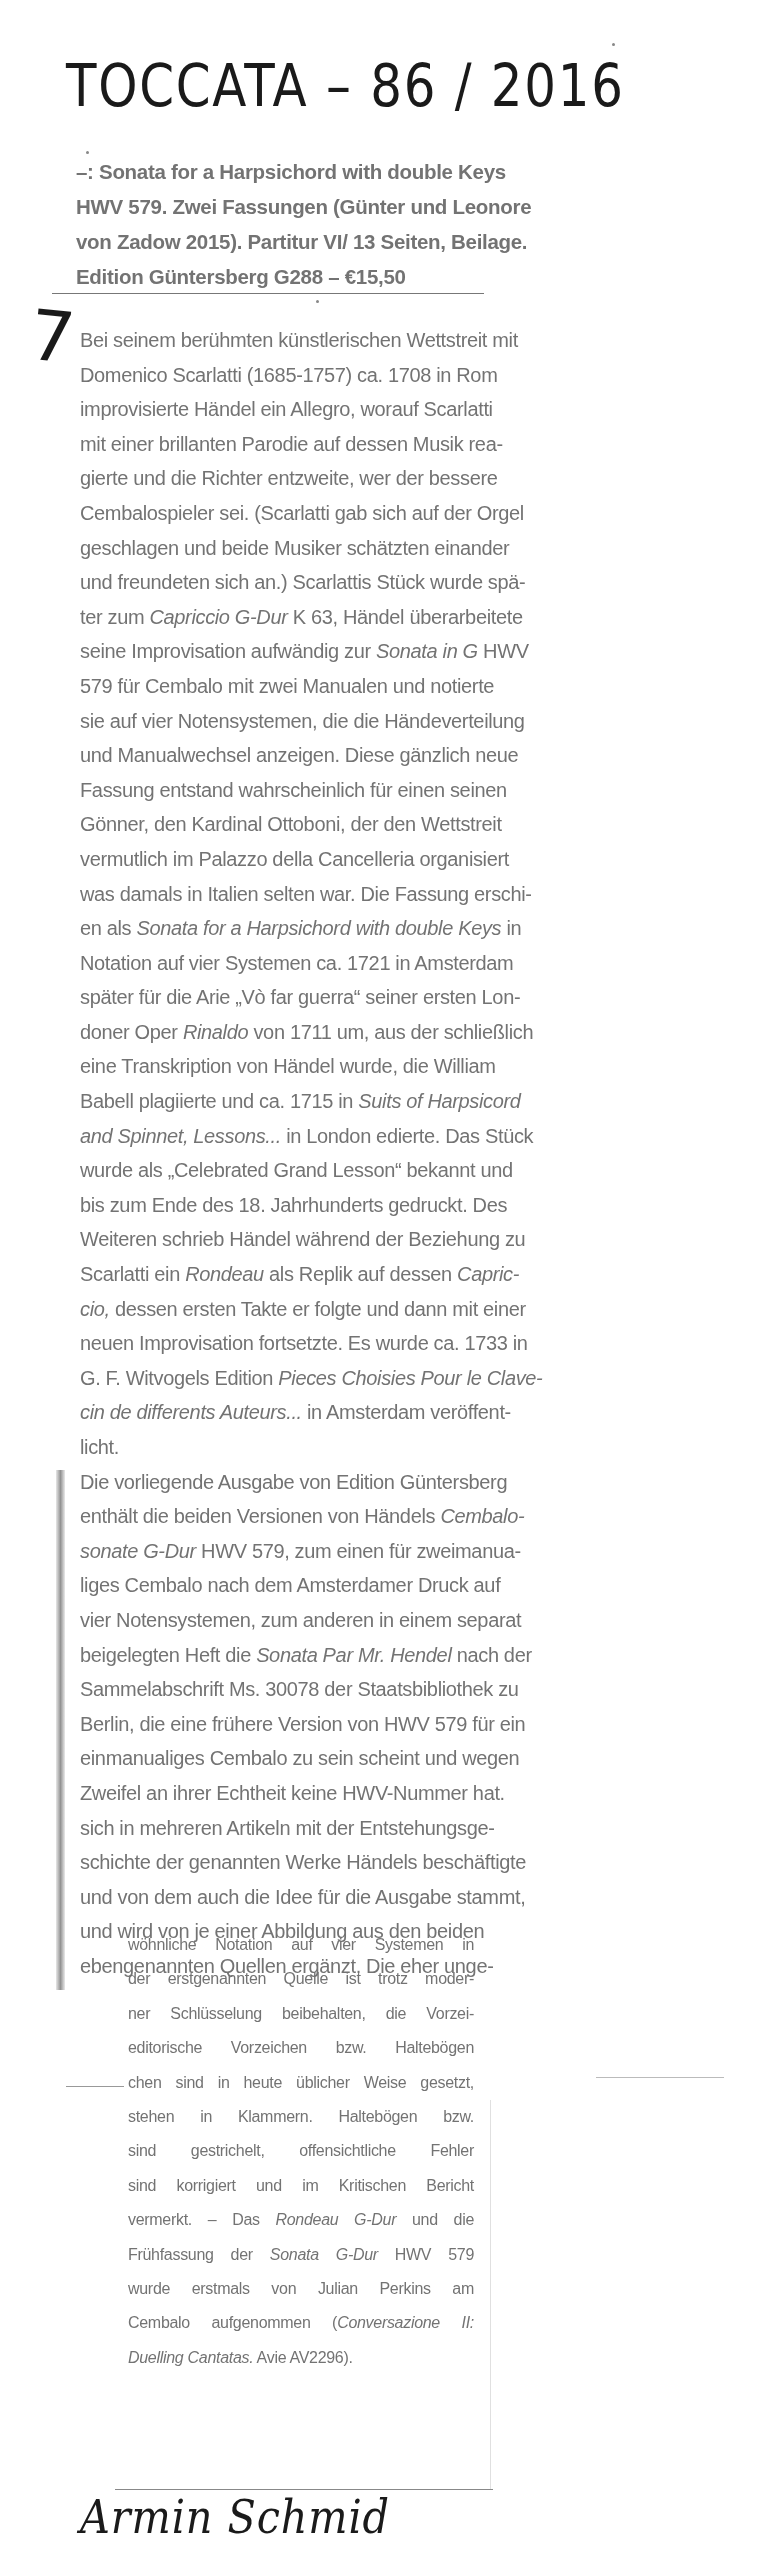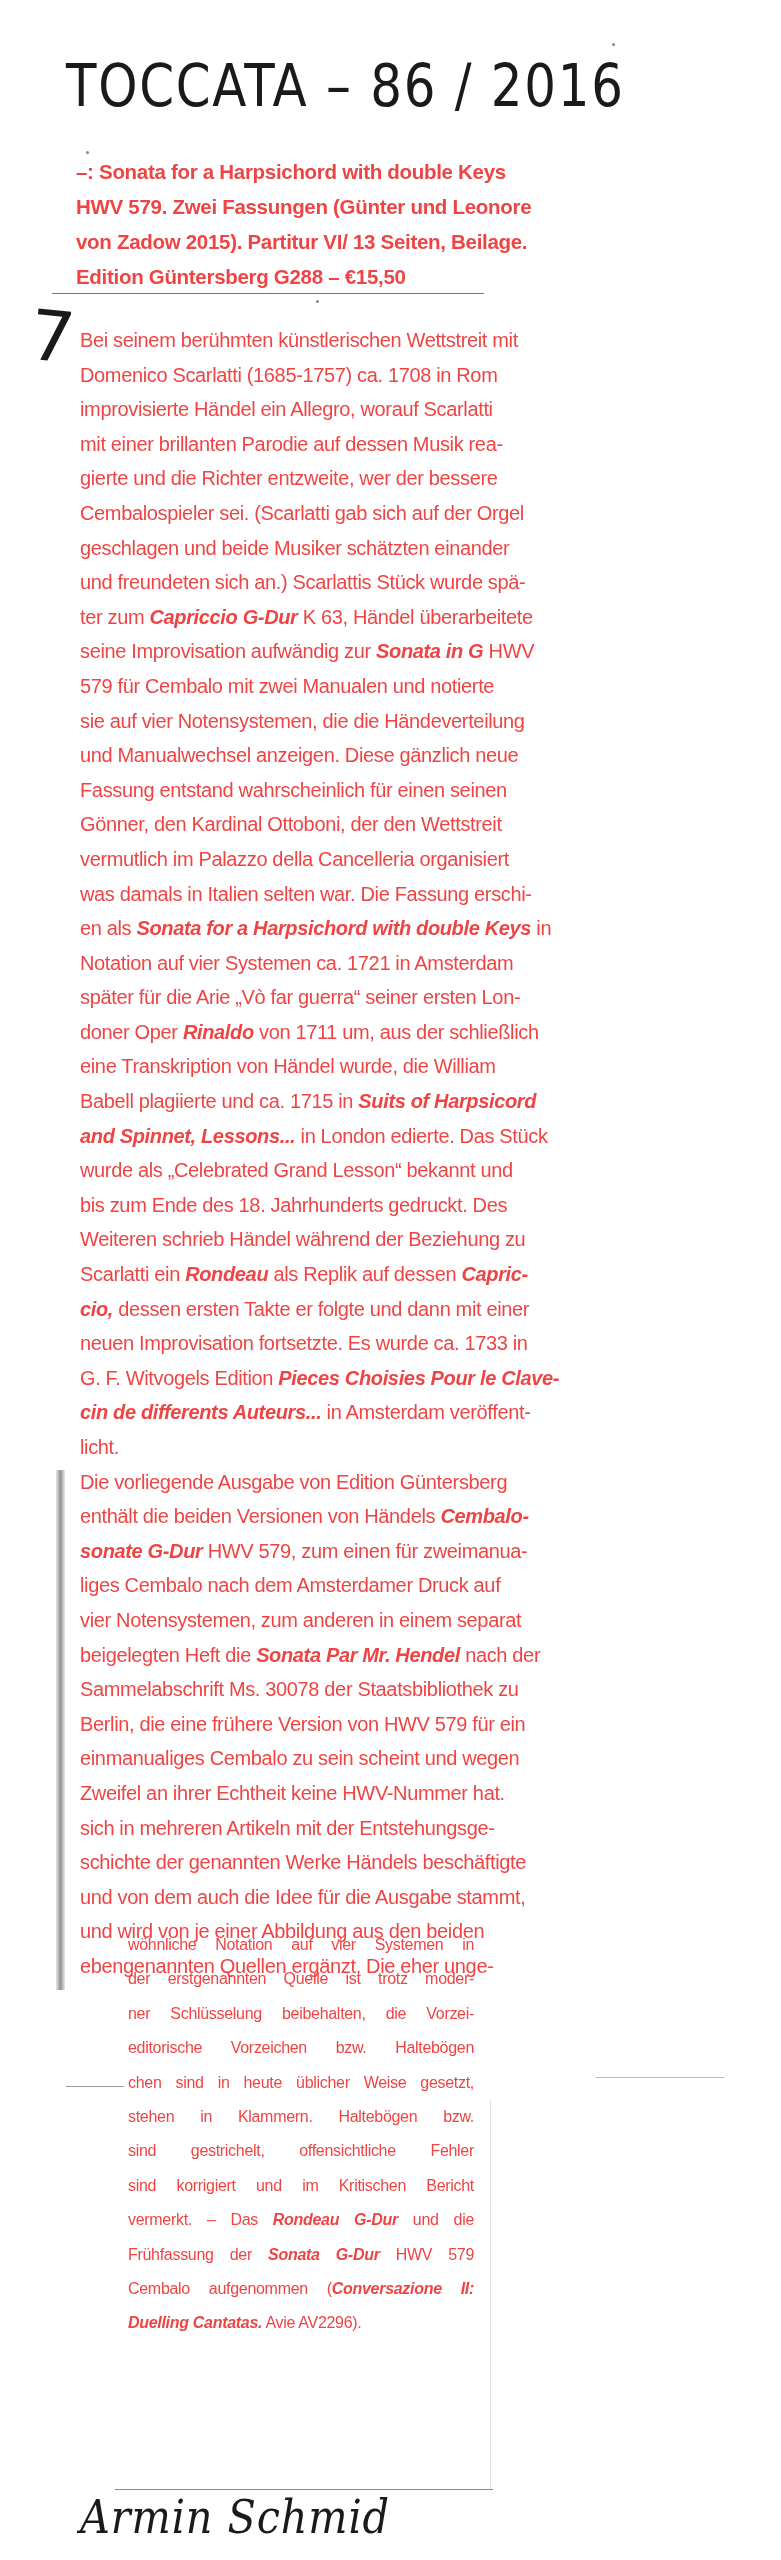--- a/index.html
+++ b/index.html
@@ -1,22 +1,22 @@
 <!DOCTYPE html>
 <html><head>
 <meta charset="utf-8">
 <style>
   html, body { margin:0; padding:0; background:#ffffff; }
   body { width:781px; height:2560px; position:relative; overflow:hidden; }
   .hand { position:absolute; font-family:"DejaVu Sans", sans-serif; color:#1a1a1a; font-weight:normal; }
   #hw-title { left:66px; top:52px; font-size:58px; letter-spacing:2px; transform:scaleX(0.86); transform-origin:left top; }
   #hw-number { left:30px; top:296px; font-size:70px; transform:rotate(6deg); }
   #hw-sign { left:80px; top:2490px; font-size:46px; font-style:italic; font-family:"DejaVu Serif", serif; letter-spacing:1px; transform:scaleX(0.9); transform-origin:left top; }
-  .col { position:absolute; font-family:"Liberation Sans", sans-serif; color:#ef4444; text-align:justify; }
-  .col i { font-style:italic;font-weight:bold; }
+  .col { position:absolute; font-family:"Liberation Sans", sans-serif; color:#737373; text-align:justify; }
+  .col i { font-style:italic; }
   #header-block { left:76px; top:154px; width:370px; font-size:20.5px; line-height:35px; font-weight:bold; letter-spacing:-0.3px; transform:scaleX(1.0); }
   #header-block span { font-weight:bold; }
   #rule-top { position:absolute; left:52px; top:293px; width:432px; height:1px; background:#777; }
   #body-main { left:80px; top:323px; width:373px; font-size:20px; line-height:34.6px; letter-spacing:-0.35px; }
   #body-main .line { display:block; text-align:justify; text-align-last:justify; white-space:nowrap; }
   #body-main .line.last { text-align-last:left; }
   #body-lower { left:128px; top:1928px; width:346px; font-size:16px; line-height:34.4px; letter-spacing:-0.3px; }
   #body-lower .line { display:block; text-align:justify; text-align-last:justify; white-space:nowrap; }
   #body-lower .line.last { text-align-last:left; }
   #scan-edge { position:absolute; left:56px; top:1470px; width:9px; height:520px;
@@ -105,20 +105,21 @@
       <span class="line">wöhnliche Notation auf vier Systemen in</span>
       <span class="line">der erstgenannten Quelle ist trotz moder-</span>
       <span class="line">ner Schlüsselung beibehalten, die Vorzei-</span>
       <span class="line">editorische Vorzeichen bzw. Haltebögen</span>
       <span class="line">chen sind in heute üblicher Weise gesetzt,</span>
       <span class="line">stehen in Klammern. Haltebögen bzw.</span>
       <span class="line">sind gestrichelt, offensichtliche Fehler</span>
       <span class="line">sind korrigiert und im Kritischen Bericht</span>
       <span class="line">vermerkt. – Das <i>Rondeau G-Dur</i> und die</span>
       <span class="line">Frühfassung der <i>Sonata G-Dur</i> HWV 579</span>
+      <span class="line">wurde erstmals von Julian Perkins am</span>
       <span class="line">Cembalo aufgenommen (<i>Conversazione II:</i></span>
       <span class="line last"><i>Duelling Cantatas.</i> Avie AV2296).</span>
     </div>
 
   <div id="rule-bottom"></div>
 
   <div id="hw-sign" class="hand">Armin Schmid</div>
 
   <div class="speck" style="left:612px;top:43px;width:3px;height:3px;"></div>
   <div class="speck" style="left:86px;top:151px;width:3px;height:3px;"></div>

